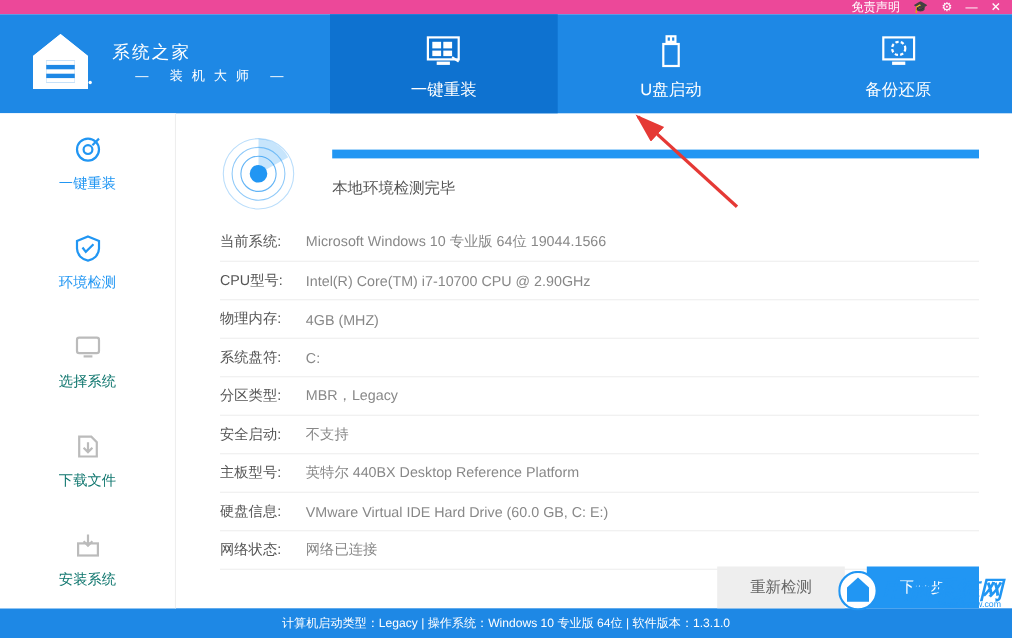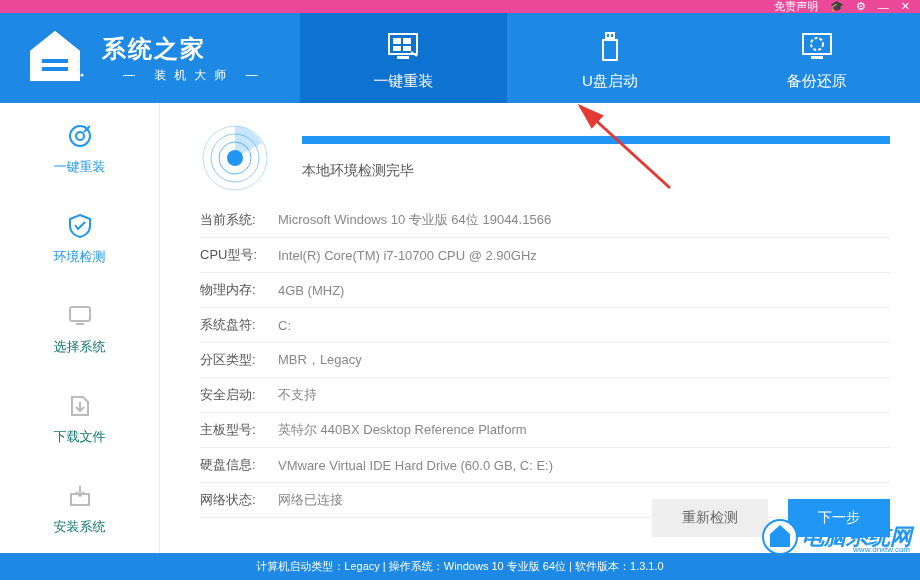--- a/index.html
+++ b/index.html
@@ -5,21 +5,21 @@
 * { margin: 0; padding: 0; box-sizing: border-box; }
 body { width: 920px; height: 580px; font-family: "Microsoft YaHei", sans-serif; background: #fff; overflow: hidden; position: relative; }
 
 .titlebar { height: 13px; background: #ec4899; display: flex; justify-content: flex-end; align-items: center; padding: 0 10px; gap: 12px; font-size: 11px; color: #fff; }
 .titlebar span { cursor: pointer; }
 
 .header { height: 90px; background: #1E88E5; display: flex; align-items: stretch; }
 .logo-section { width: 300px; display: flex; align-items: center; padding-left: 20px; gap: 12px; }
 .logo-icon { width: 70px; height: 70px; display: flex; align-items: center; justify-content: center; }
 .logo-text { color: #fff; }
-.logo-title { font-size: 24px; font-weight: bold; letter-spacing: 2px; }
+.logo-title { font-size: 16px; font-weight: normal; letter-spacing: 2px; }
 .logo-sub { font-size: 12px; letter-spacing: 8px; margin-top: 2px; text-align: center; margin-left: 21px; }
 .nav-tabs { display: flex; flex: 1; }
 .nav-tab { flex: 1; display: flex; flex-direction: column; align-items: center; justify-content: center; gap: 6px; color: #fff; cursor: pointer; position: relative; }
 .nav-tab.active { background: #0E72D0; }
 .nav-tab-icon { width: 40px; height: 40px; display: flex; align-items: center; justify-content: center; }
 .nav-tab-label { font-size: 15px; }
 
 .body-area { display: flex; height: 450px; }
 .sidebar { width: 160px; background: #fff; border-right: 1px solid #eee; display: flex; flex-direction: column; }
 .sidebar-item { height: 90px; display: flex; flex-direction: column; align-items: center; justify-content: center; gap: 6px; cursor: pointer; color: #0f766e; }
@@ -32,21 +32,21 @@
 .scan-icon { width: 70px; height: 70px; flex-shrink: 0; }
 .scan-right { flex: 1; }
 .progress-bar { height: 8px; background: #2196F3; width: 100%; margin-bottom: 18px; }
 .scan-status { font-size: 14px; color: #555; }
 
 .info-table { margin-top: 10px; }
 .info-row { display: flex; align-items: center; padding: 8px 0; border-bottom: 1px solid #eee; font-size: 13px; }
 .info-label { width: 78px; color: #555; }
 .info-value { color: #888; flex: 1; }
 
-.action-buttons { position: absolute; bottom: 16px; right: 30px; display: flex; gap: 20px; }
+.action-buttons { position: absolute; bottom: 0px; right: 30px; display: flex; gap: 20px; }
 .btn { padding: 10px 30px; font-size: 14px; border: none; cursor: pointer; }
 .btn-secondary { background: #eee; color: #666; }
 .btn-primary { background: #2196F3; color: #fff; }
 
 .footer { height: 27px; background: #1E88E5; color: #fff; font-size: 11px; display: flex; align-items: center; justify-content: center; }
 
 .arrow { position: absolute; top: 98px; left: 420px; pointer-events: none; z-index: 100; }
 
 .watermark { position: absolute; bottom: 25px; right: 8px; display: flex; align-items: center; gap: 4px; z-index: 50; }
 .watermark-text { color: #2196F3; font-size: 22px; font-weight: bold; font-style: italic; }

